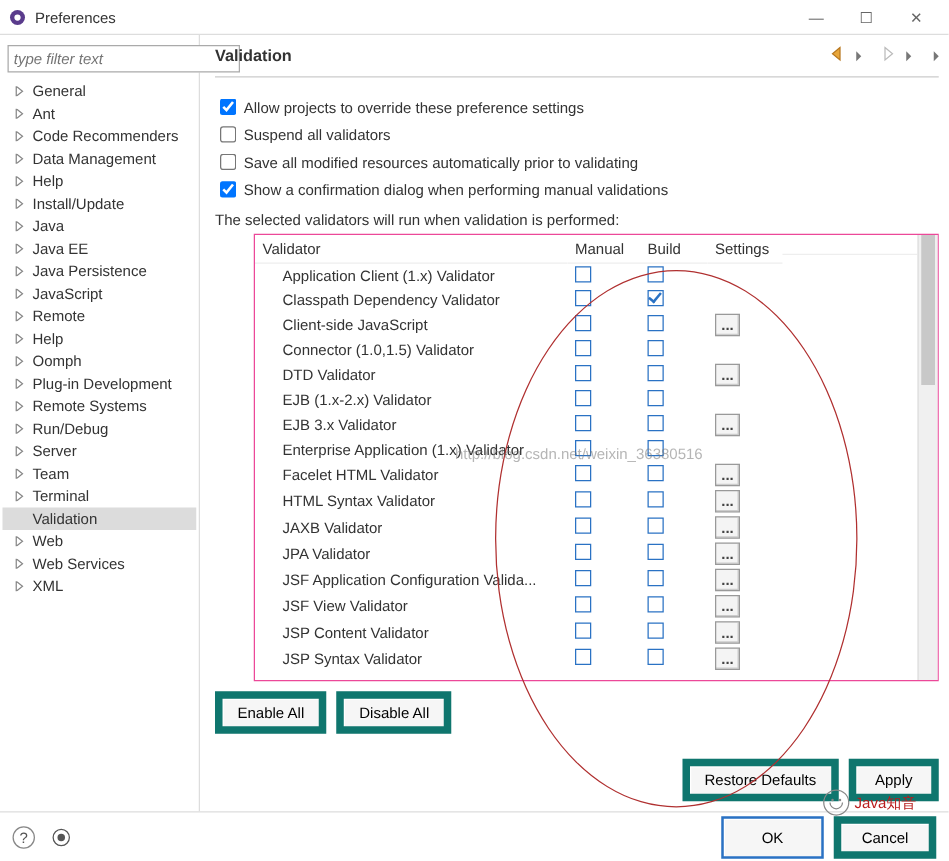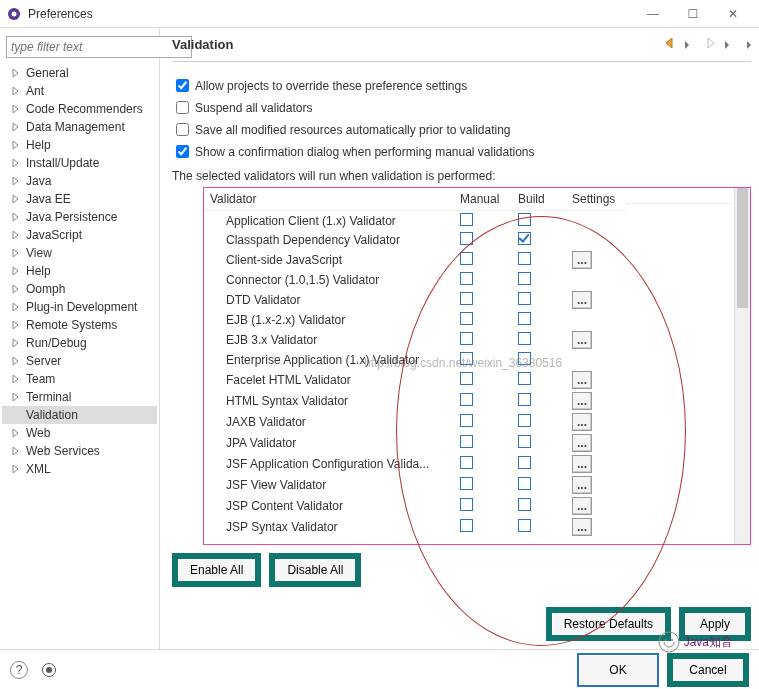--- a/index.html
+++ b/index.html
@@ -36,21 +36,21 @@
   .vsbar .thumb { position:absolute; top:0; left:2px; right:2px; height:120px; background:#c8c8c8; }
   .btnrow { margin-top: 8px; display: flex; gap: 8px; }
   .btnrow.right-al { justify-content: flex-end; }
   .btn { border: 6px solid #0f766e; background: #f6f6f6; padding: 4px 12px; cursor: pointer; font-size: 12px; box-shadow: inset 1px 1px 0 #fff; }
   .footer { height: 40px; border-top: 1px solid #ddd; display: flex; align-items: center; padding: 0 10px; }
   .footer .btns { margin-left: auto; display: flex; gap: 8px; }
   .footer .btn.ok { border: 2px solid #2a72c4; }
   .helpicons { display: flex; gap: 14px; align-items: center; color: #555; }
   .ellipse { position: absolute; border: 1.5px solid #b03030; border-radius: 50%; pointer-events: none; }
   .watermark { position: absolute; color: rgba(120,120,120,0.55); font-size: 12px; pointer-events: none; }
-  .logo { position: absolute; display:flex; align-items:center; gap:4px; color:#701a75; pointer-events:none;justify-content:flex-end; }
+  .logo { position: absolute; display:flex; align-items:center; gap:4px; color:#b91c1c; pointer-events:none;justify-content:flex-end; }
   .arrow-ico { display:inline-block; }
   .tri { display:inline-block; width:0; height:0; border-top:4px solid transparent; border-bottom:4px solid transparent; }
 </style>
 </head>
 <body>
 
 <div class="titlebar">
   <span class="icon">
     <svg width="14" height="14">
         <circle cx="7" cy="7" r="6" fill="#5a3b8c"></circle>
@@ -149,21 +149,21 @@
             </svg>
           </span>
           <span>JavaScript</span>
         </li>
         <li>
           <span class="chev">
             <svg width="8" height="8">
               <path d="M1 0 L6 4 L1 8 Z" fill="none" stroke="#888"></path>
             </svg>
           </span>
-          <span>View</span>
+          <span>Remote</span>
         </li>
         <li>
           <span class="chev">
             <svg width="8" height="8">
               <path d="M1 0 L6 4 L1 8 Z" fill="none" stroke="#888"></path>
             </svg>
           </span>
           <span>Help</span>
         </li>
         <li>

